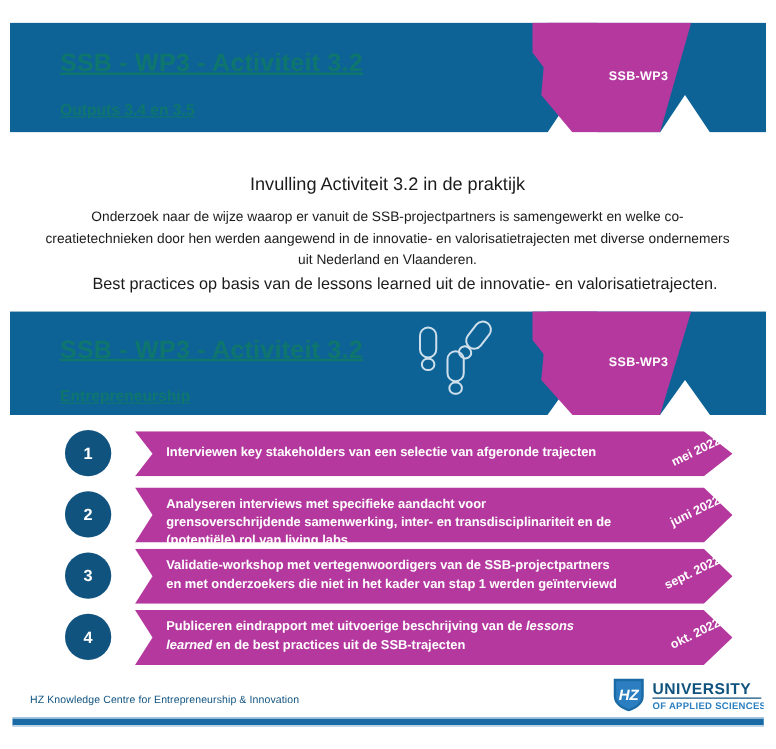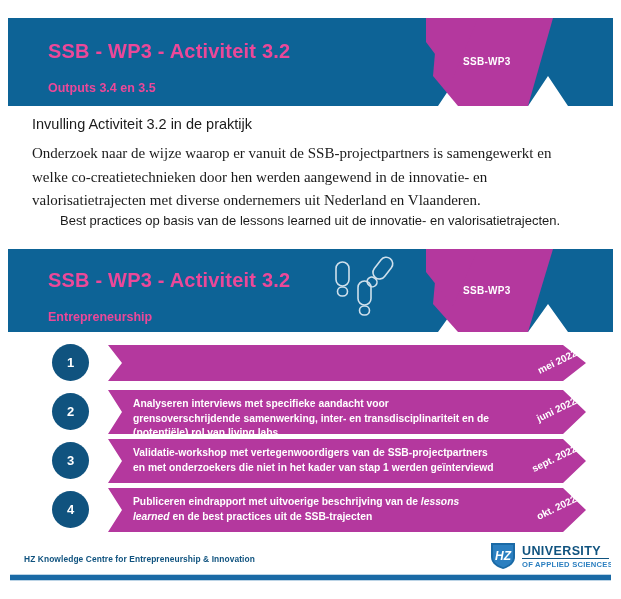--- a/index.html
+++ b/index.html
@@ -23,21 +23,22 @@
     width: 605px;
     overflow: hidden;
   }
   .banner-bg {
     position: absolute;
     inset: 0;
   }
   .banner-title-wrap {
     position: absolute;
     left: 40px;
-    color: #ec4899;
+    color: #0f766e;
+    text-decoration: underline;
   }
   .banner-title {
     font-size: 20px;
     font-weight: bold;
     letter-spacing: .2px;
     line-height: 1.1;
     white-space: nowrap;
   }
   .banner-sub {
     font-size: 12.5px;
@@ -46,47 +47,48 @@
     line-height: 1.1;
     white-space: nowrap;
   }
   .banner-tag {
     position: absolute;
     color: #ffffff;
     font-size: 10px;
     font-weight: bold;
     letter-spacing: .3px;
     white-space: nowrap;
+    margin-left: 24px;
   }
 
   
   #banner-one { top: 18px; height: 88px; }
   #banner-one .banner-title-wrap { top: 22px; }
   #banner-one .banner-tag { left: 455px; top: 38px; }
 
   
   #intro {
     position: absolute;
     left: 32px;
-    top: 116px;
+    top: 140px;
     width: 556px;
+    text-align: center;
   }
   .intro-heading {
     font-size: 14.5px;
     color: #1b1b1b;
     margin: 0 0 9px 0;
     font-weight: normal;
     line-height: 1.2;
   }
   .intro-para {
-    font-size: 15px;
+    font-size: 11px;
     line-height: 1.55;
     margin: 0;
     color: #1b1b1b;
-    font-family: Liberation Serif, serif;
   }
   .intro-output-label {
     font-size: 11.5px;
     margin: 7px 0 4px 28px;
     line-height: 1.2;
   }
   .intro-output-text {
     font-size: 13px;
     margin: 0 0 0 28px;
     line-height: 1.4;
@@ -160,21 +162,21 @@
     white-space: nowrap;
     z-index: 2;
   }
 
   
   #footer-text {
     position: absolute;
     left: 24px;
     top: 554px;
     font-size: 8.4px;
-    font-weight: bold;
+    font-weight: normal;
     color: #10537f;
     letter-spacing: .1px;
   }
   #footer-rule {
     position: absolute;
     left: 10px;
     top: 574px;
     width: 601px;
     height: 7px;
     background: #1a6aa6;
@@ -244,20 +246,21 @@
 </svg>
 
 <div id="steps">
 
   <div class="step-row" style="top:12px;height:38px;">
     <div class="step-circle" style="top:0;">1</div>
     <div class="step-arrow" style="top:1px;height:36px;">
       <svg class="step-arrow-bg" viewBox="0 0 478 36" preserveAspectRatio="none">
         <path d="M0,0 H455 L478,18 L455,36 H0 L14,18 Z" fill="#b4389e"></path>
       </svg>
+      <div class="step-text" style="top:11px;">Interviewen key stakeholders van een selectie van afgeronde trajecten</div>
       <div class="step-date" style="top:11px;">mei 2022</div>
     </div>
   </div>
 
   <div class="step-row" style="top:58px;height:44px;">
     <div class="step-circle" style="top:3px;">2</div>
     <div class="step-arrow" style="top:0;height:44px;">
       <svg class="step-arrow-bg" viewBox="0 0 478 44" preserveAspectRatio="none">
         <path d="M0,0 H455 L478,22 L455,44 H0 L14,22 Z" fill="#b4389e"></path>
       </svg>

